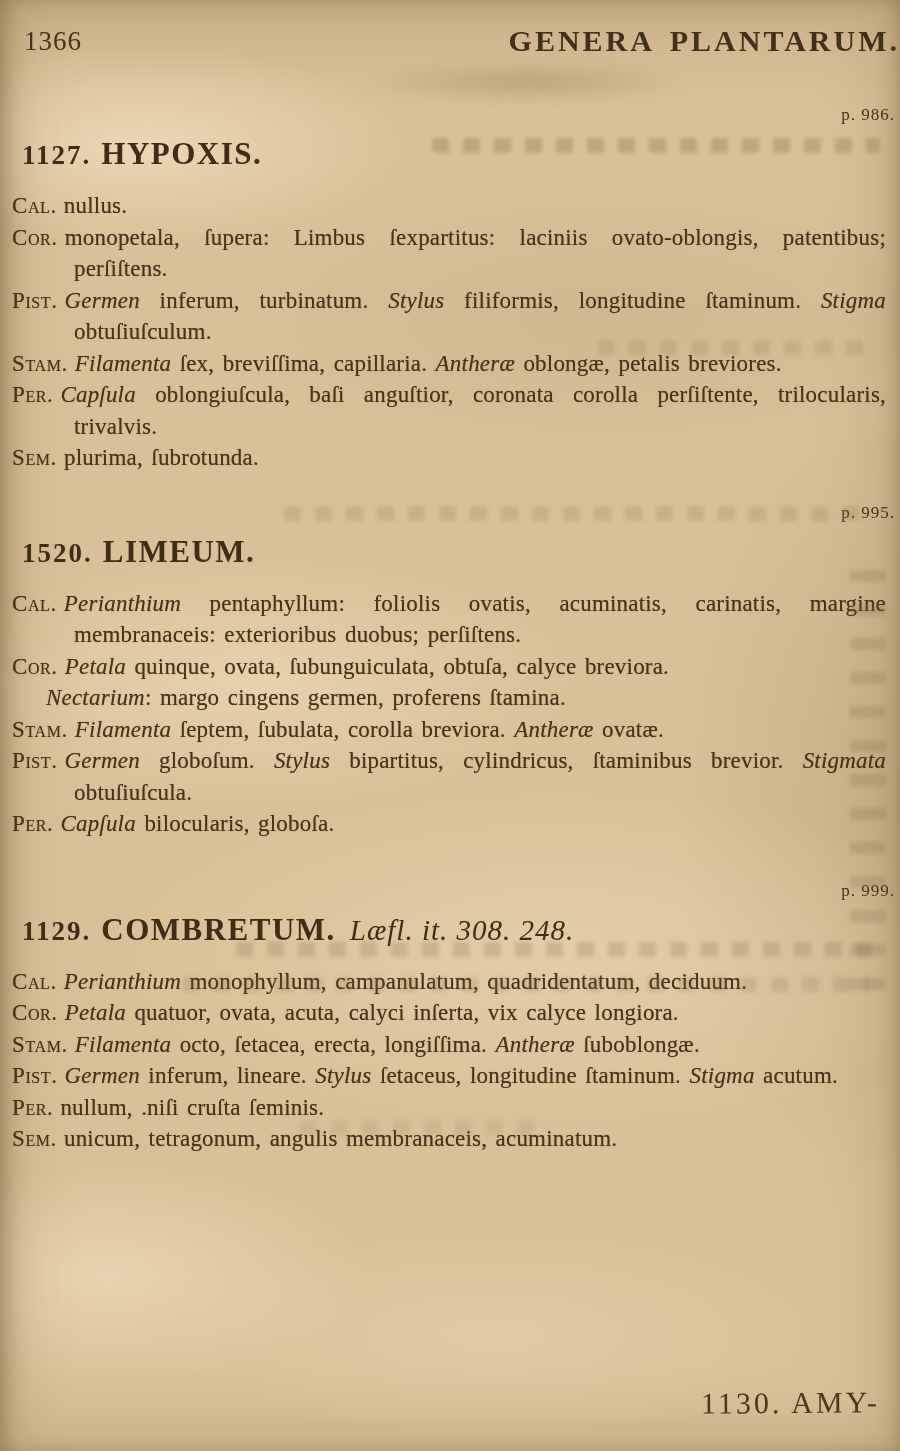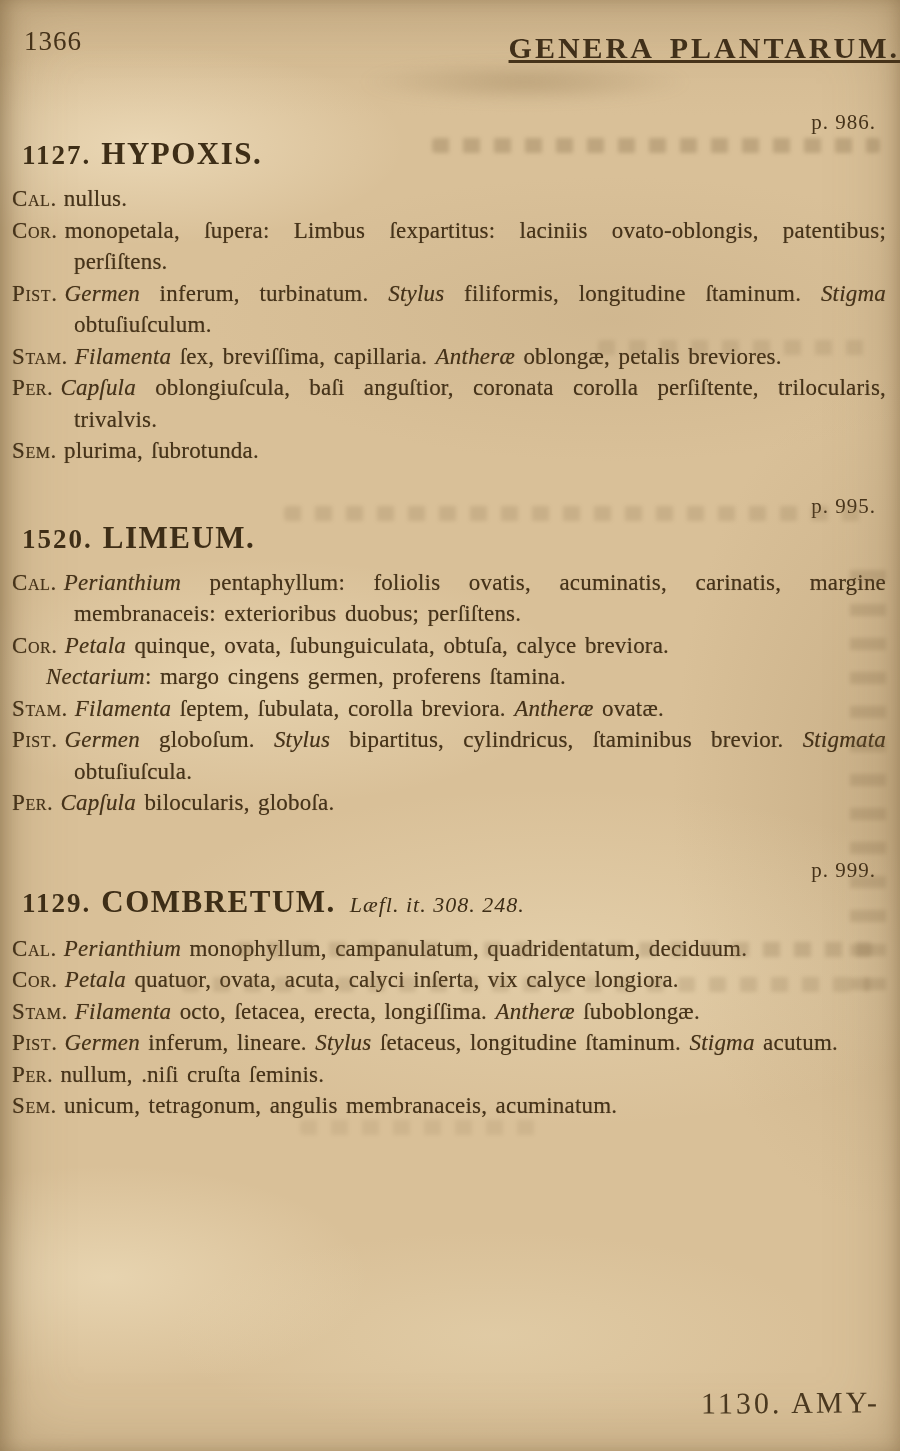--- a/index.html
+++ b/index.html
@@ -30,33 +30,33 @@
   .sm2 { left:598px; top:340px; width:270px; opacity:.30; }
   .sm3 { left:284px; top:506px; width:576px; opacity:.34; }
   .sm4 { left:236px; top:942px; width:636px; opacity:.42; }
   .sm5 { left:182px; top:977px; width:688px; opacity:.34; }
   .sm6 { left:300px; top:1120px; width:240px; opacity:.22; }
   .smudge.blob { background:radial-gradient(ellipse closest-side, rgba(150,124,84,.4), transparent 70%); filter:blur(6px); }
   .sm7 { left:290px; top:52px; width:470px; height:60px; }
   .sm8 { left:850px; top:560px; width:36px; height:430px; opacity:.45;
     background:repeating-linear-gradient(0deg, rgba(128,104,68,.5) 0 12px, rgba(128,104,68,0) 12px 34px); }
 
-  .runninghead { position:relative; padding-top:31px; height:44px;text-decoration:underline; }
+  .runninghead { position:relative; padding-top:24px; height:44px; }
   .folio { position:absolute; left:24px; top:26px; font-size:27px; letter-spacing:1px; }
   .rtitle { text-align:right; font-size:30px; font-weight:700; letter-spacing:3px; word-spacing:6px; color:#41301a; }
 
-  .gsec .pageref { text-align:right; padding-right:24px; font-size:21px; letter-spacing:1px; line-height:26px; }
+  .gsec .pageref { text-align:right; padding-right:5px; font-size:17px; letter-spacing:1px; line-height:26px; }
   .gsec:nth-of-type(1) .pageref { margin-top:34px; }
   .gsec:nth-of-type(2) .pageref { margin-top:26px; }
   .gsec:nth-of-type(3) .pageref { margin-top:38px; }
 
-  .ghead { margin:0 12px 9px 22px; font-size:31px; font-weight:700; color:#3e2e17; line-height:38px; }
+  .ghead { margin:0 12px 9px 22px; font-size:31px; font-weight:700; color:#3e2e17; line-height:52px; }
   .gnum { font-size:27px; letter-spacing:2px; margin-right:10px; }
   .gname { letter-spacing:1.5px; }
-  .gref { font-style:italic; font-weight:400; font-size:22px; letter-spacing:1px; margin-left:14px; }
+  .gref { font-style:italic; font-weight:400; font-size:29px; letter-spacing:1px; margin-left:14px; }
 
   .entry {
     margin:0 14px 0 0;
     padding-left:74px; text-indent:-62px;
     font-size:23px; line-height:31.5px;
     text-align:justify;
     word-spacing:2.5px; letter-spacing:.2px;
     text-shadow:0 0 .7px rgba(62,44,16,.55);
   }
   .entry.sub { text-indent:-28px; }

